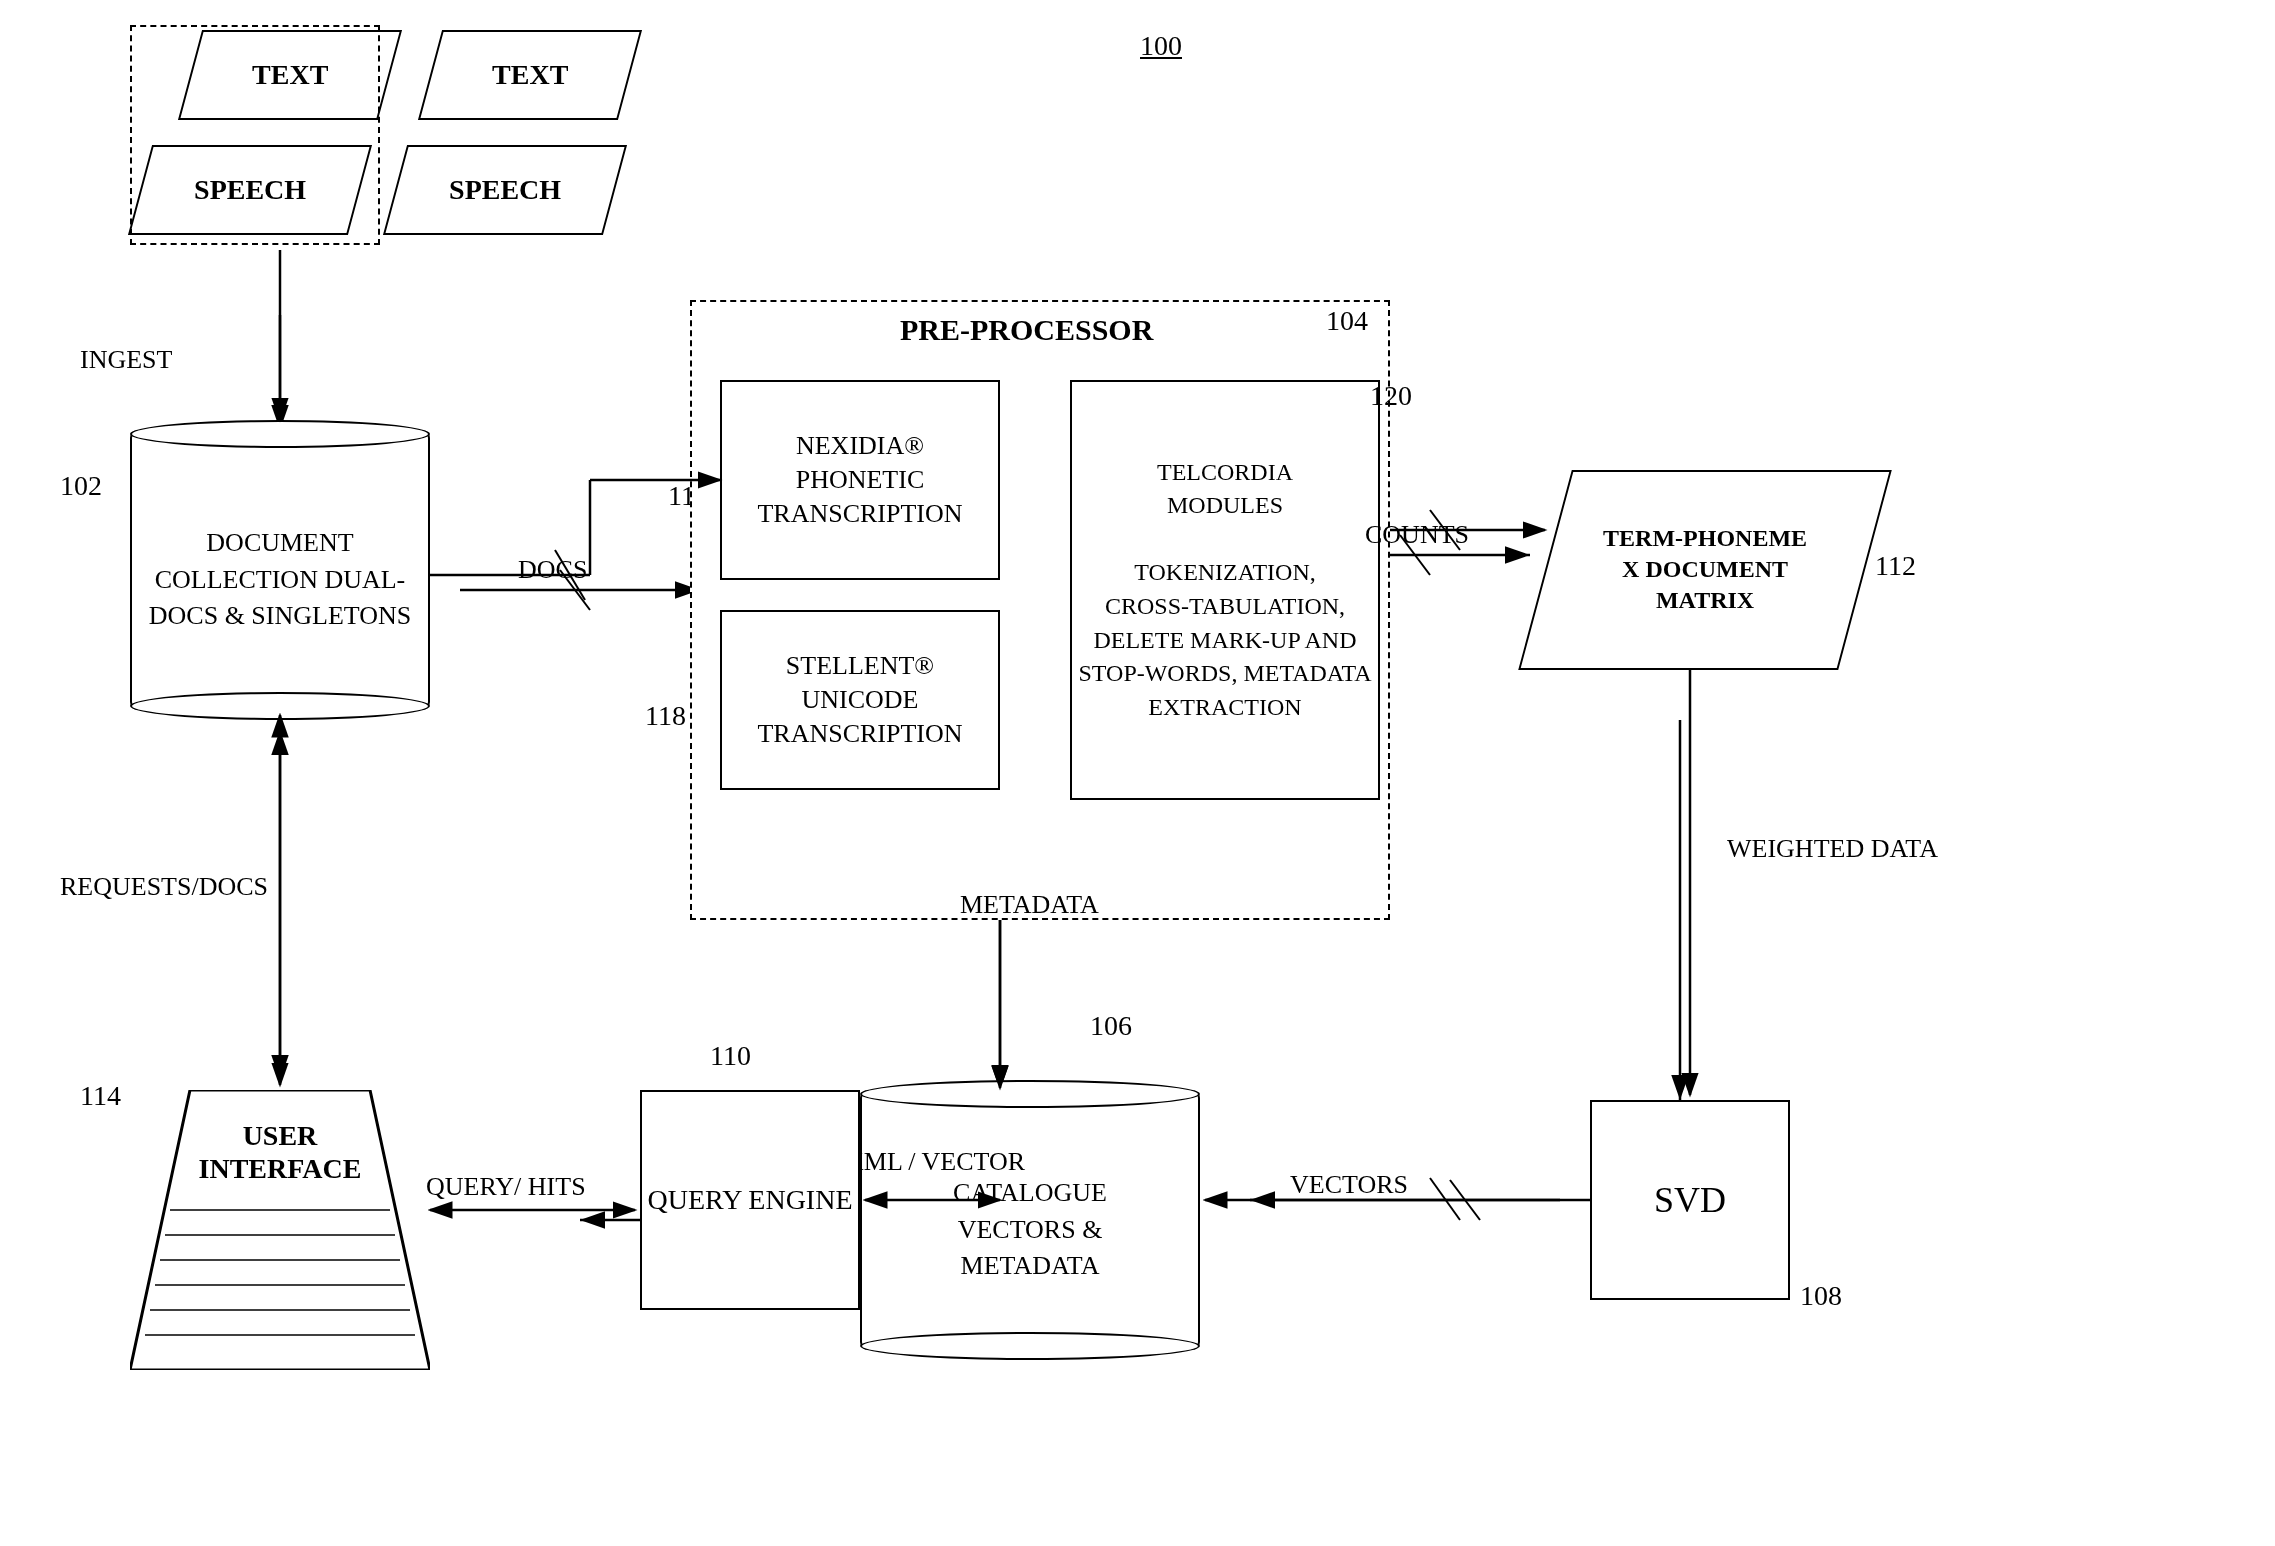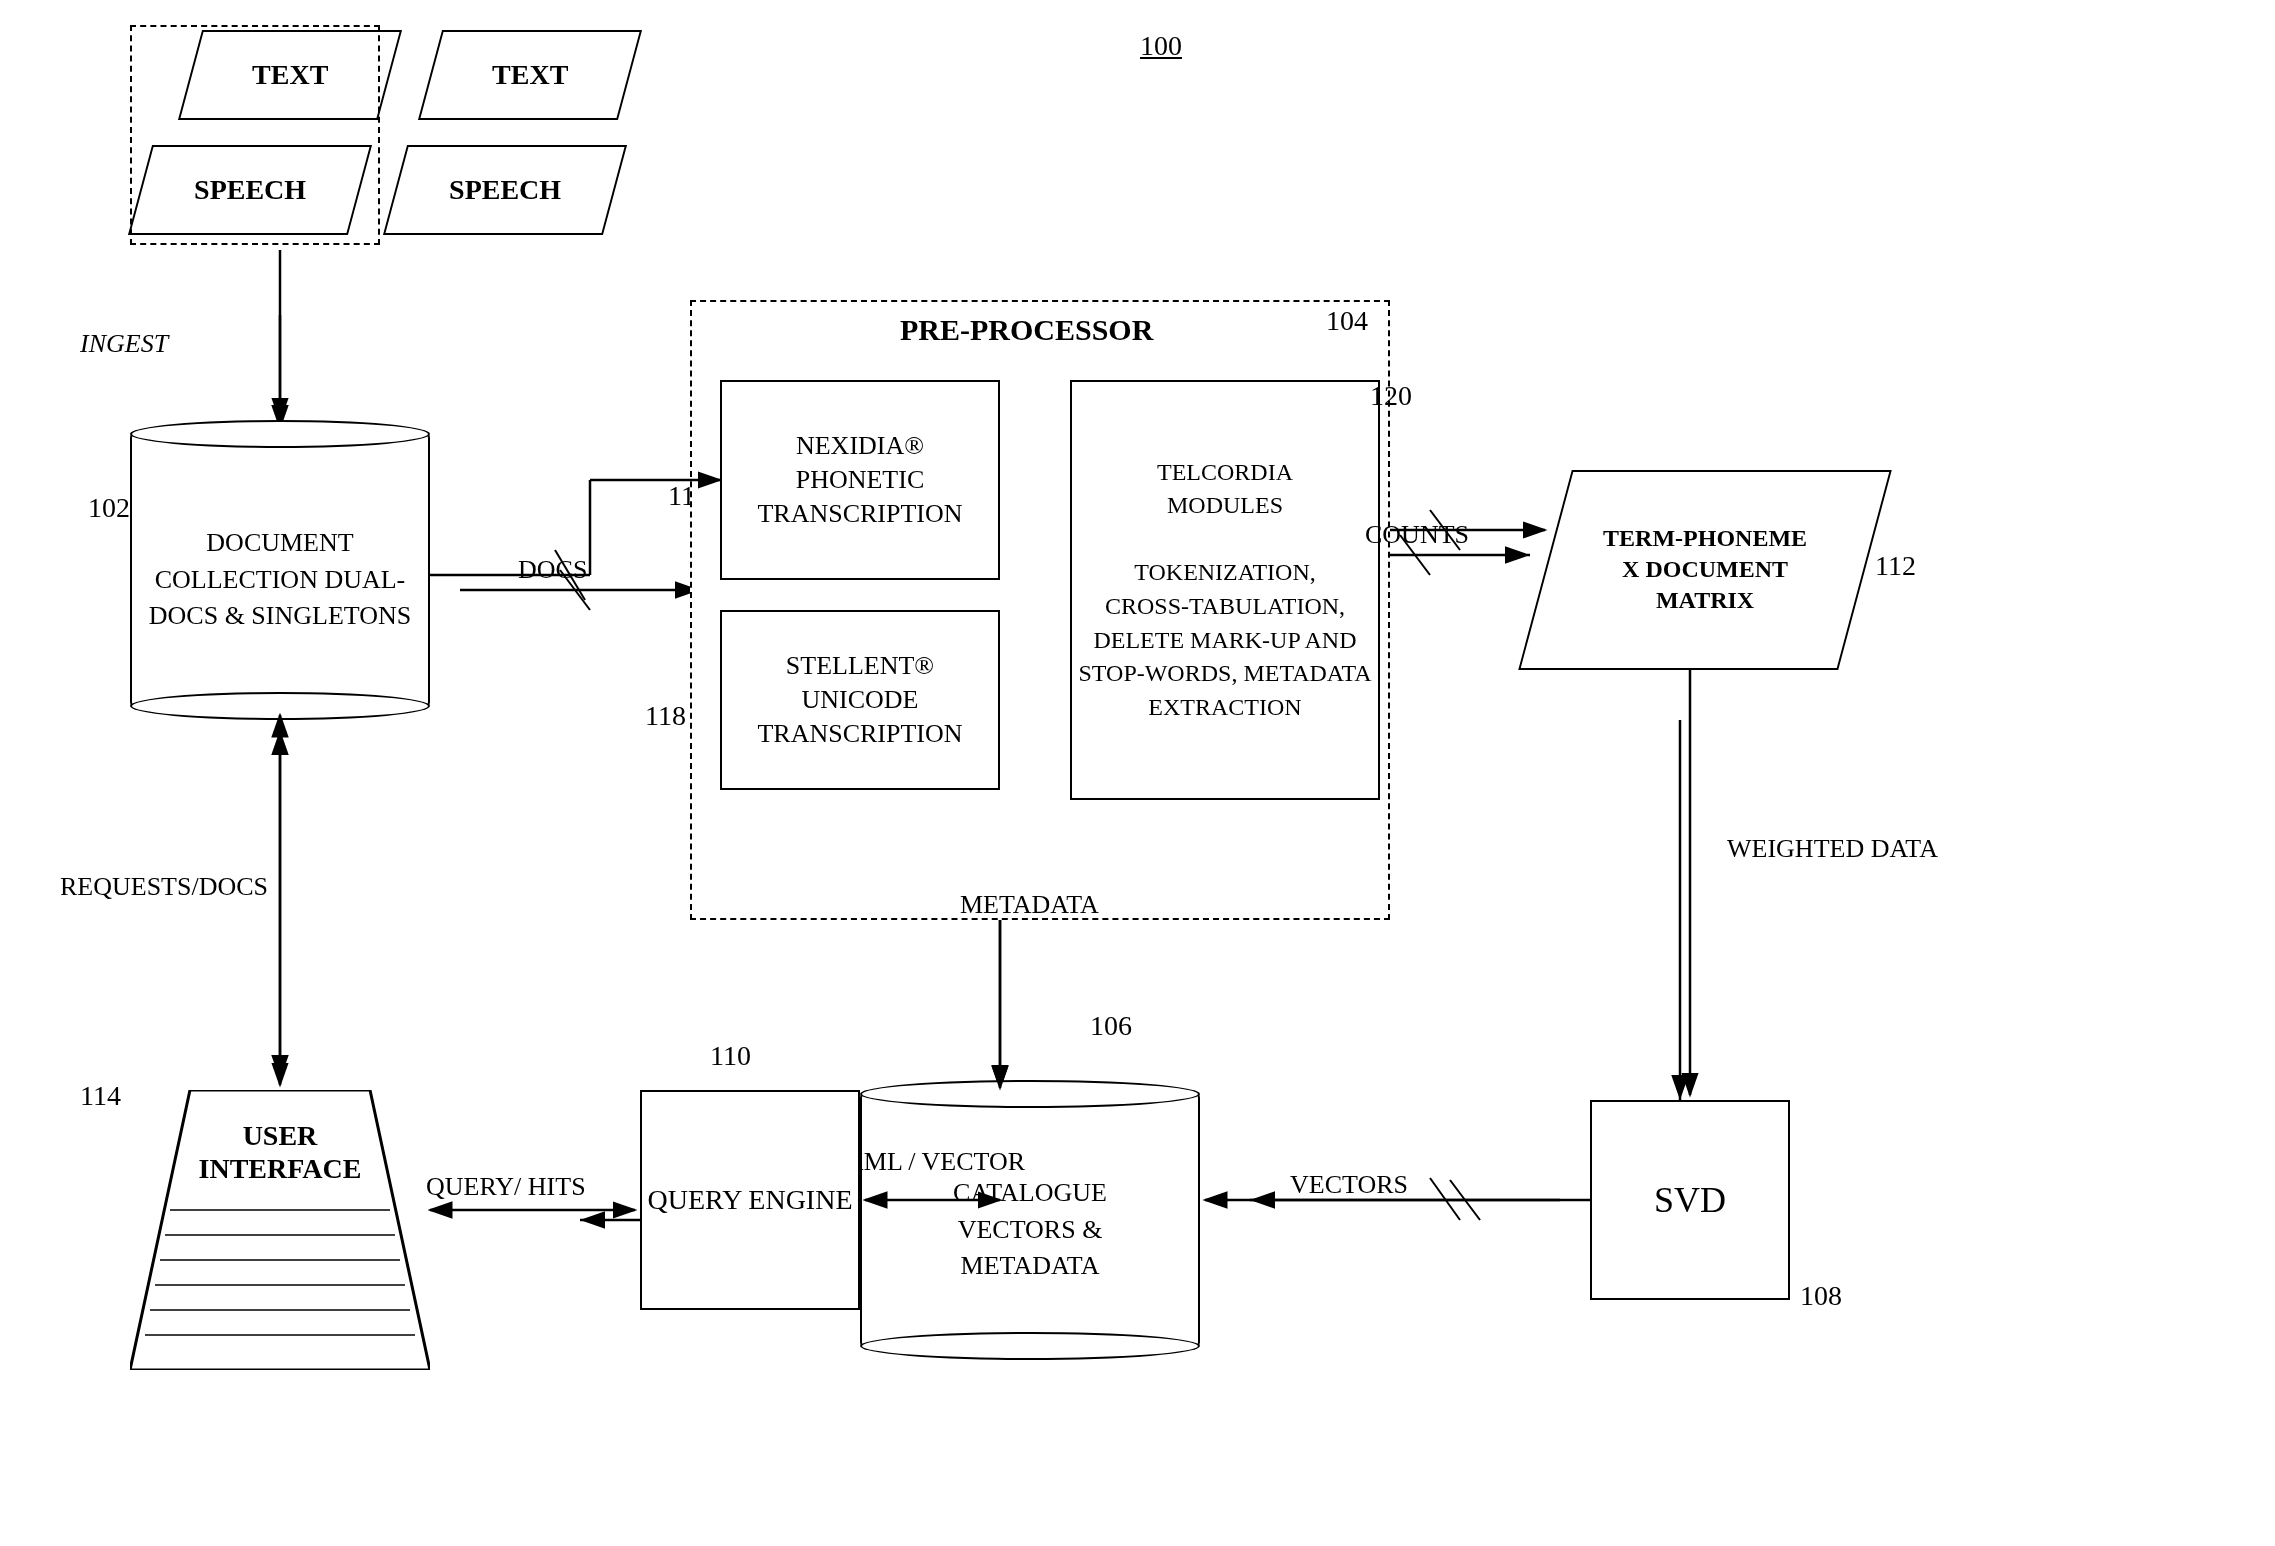--- a/index.html
+++ b/index.html
@@ -203,23 +203,23 @@
   <div class="parallelogram" style="top:145px; left:140px; width:220px; height:90px;">
     <span>SPEECH</span>
   </div>
 
   <div style="position:absolute; top:25px; left:130px; width:250px; height:220px; border:2px dashed #000;"></div>
 
   <div class="parallelogram" style="top:145px; left:395px; width:220px; height:90px;">
     <span>SPEECH</span>
   </div>
 
-  <div class="label" style="top:329px; left:80px;font-style:italic;">INGEST</div>
-
-  <div class="ref-num" style="top:492px; left:60px;margin-left:28px;">102</div>
+  <div class="label" style="top:345px; left:80px;">INGEST</div>
+
+  <div class="ref-num" style="top:470px; left:60px;">102</div>
 
   <div class="cylinder" style="top:430px; left:130px; width:300px; height:280px; padding-top:20px;">
     <div class="label-bold" style="position:relative; font-size:26px; line-height:1.4;">DOCUMENT
 COLLECTION
 
 DUAL-DOCS &amp;
 SINGLETONS</div>
   </div>
 
   <div class="label" style="top:870px; left:60px; line-height:1.3;">

